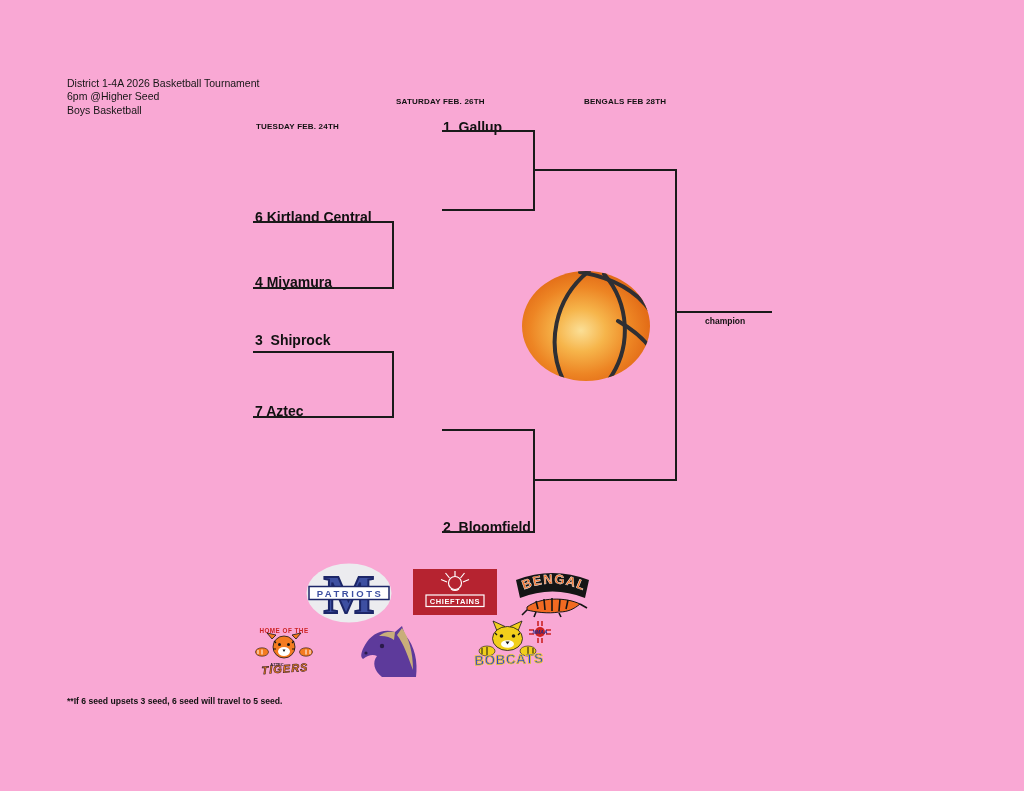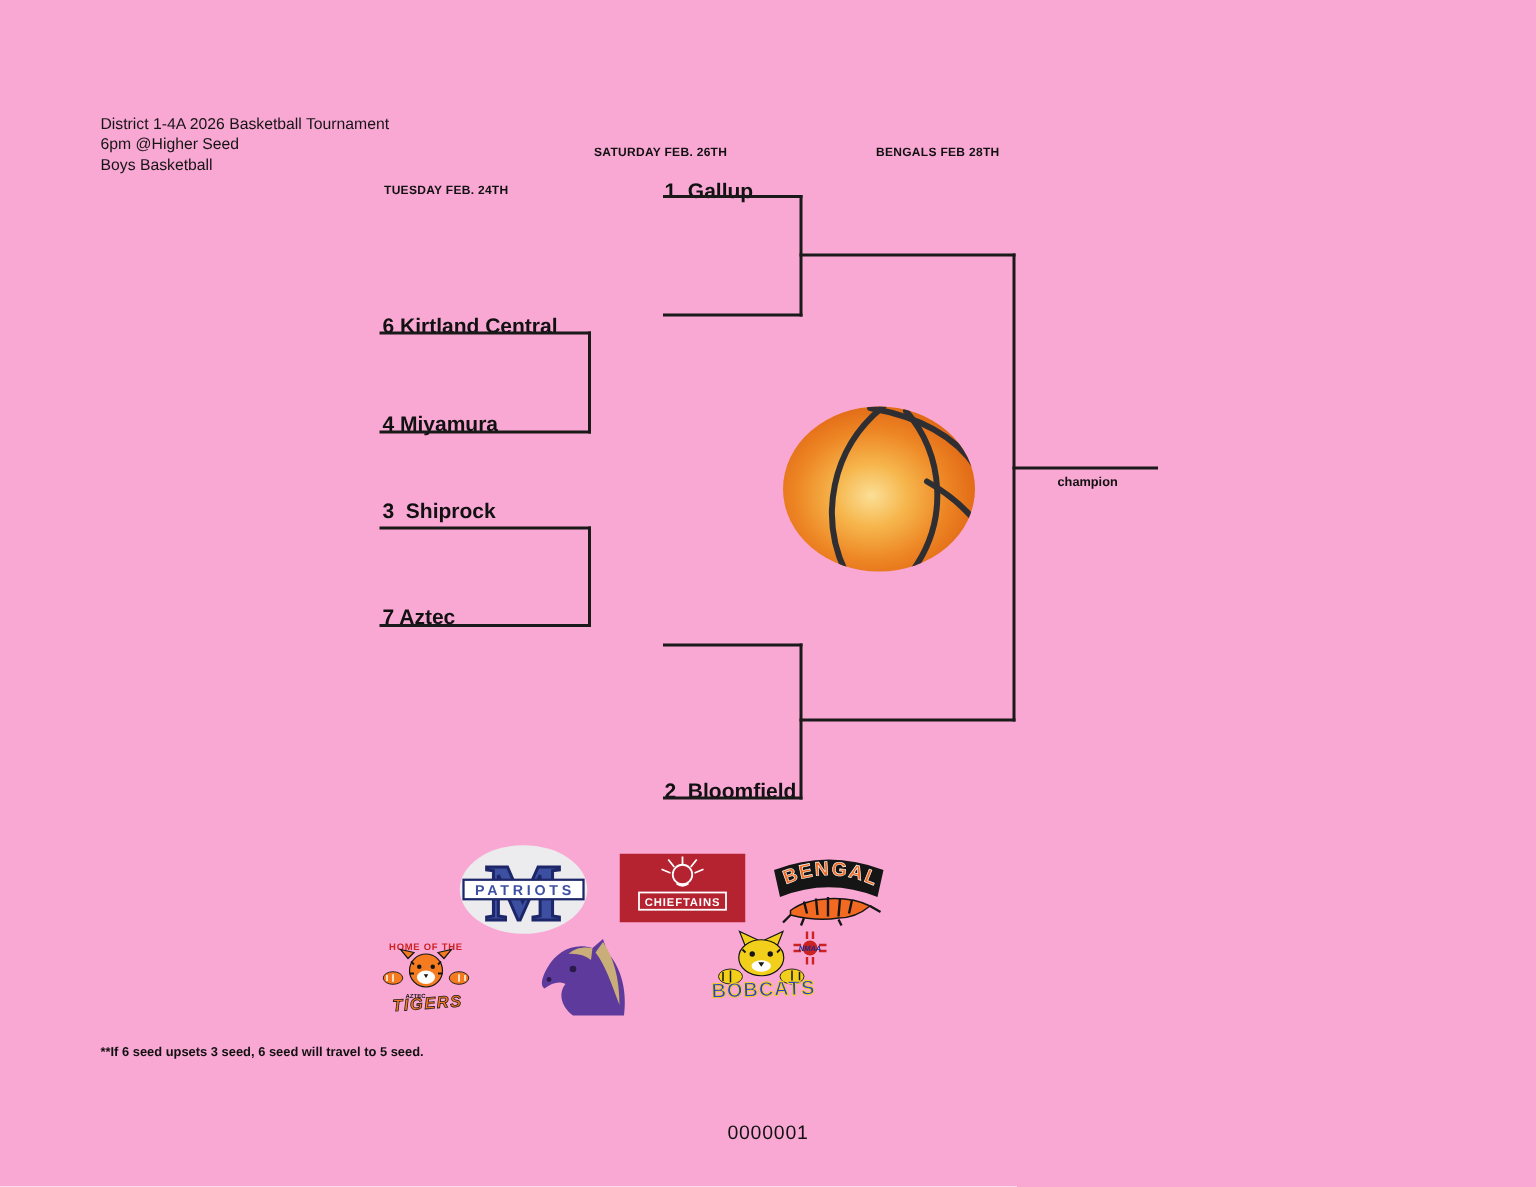--- a/index.html
+++ b/index.html
@@ -157,15 +157,14 @@
       <path d="M29,13 L31,15 M54,13 L52,15" stroke="#151515" stroke-width="1.2"></path>
       <ellipse cx="21" cy="31" rx="8" ry="5" fill="#f2cf1b" stroke="#151515" stroke-width=".6"></ellipse>
       <ellipse cx="62" cy="31" rx="8" ry="5" fill="#f2cf1b" stroke="#151515" stroke-width=".6"></ellipse>
       <path d="M16,28 L16,34 M21,27 L21,35 M62,27 L62,35 M67,28 L67,34" stroke="#151515" stroke-width="1"></path>
     </g>
     <text x="43" y="44" font-size="13.5" font-weight="bold" text-anchor="middle" fill="#2b3fd6" stroke="#f2cf1b" stroke-width=".7" letter-spacing=".5" transform="rotate(-2 43 41)">BOBCATS</text>
   </svg>
 
   <div class="abs footnote">**If 6 seed upsets 3 seed, 6 seed will travel to 5 seed.</div>
 
-  <div class="abs page-number">0000001</div>
 
 </div>
 
 </body></html>

